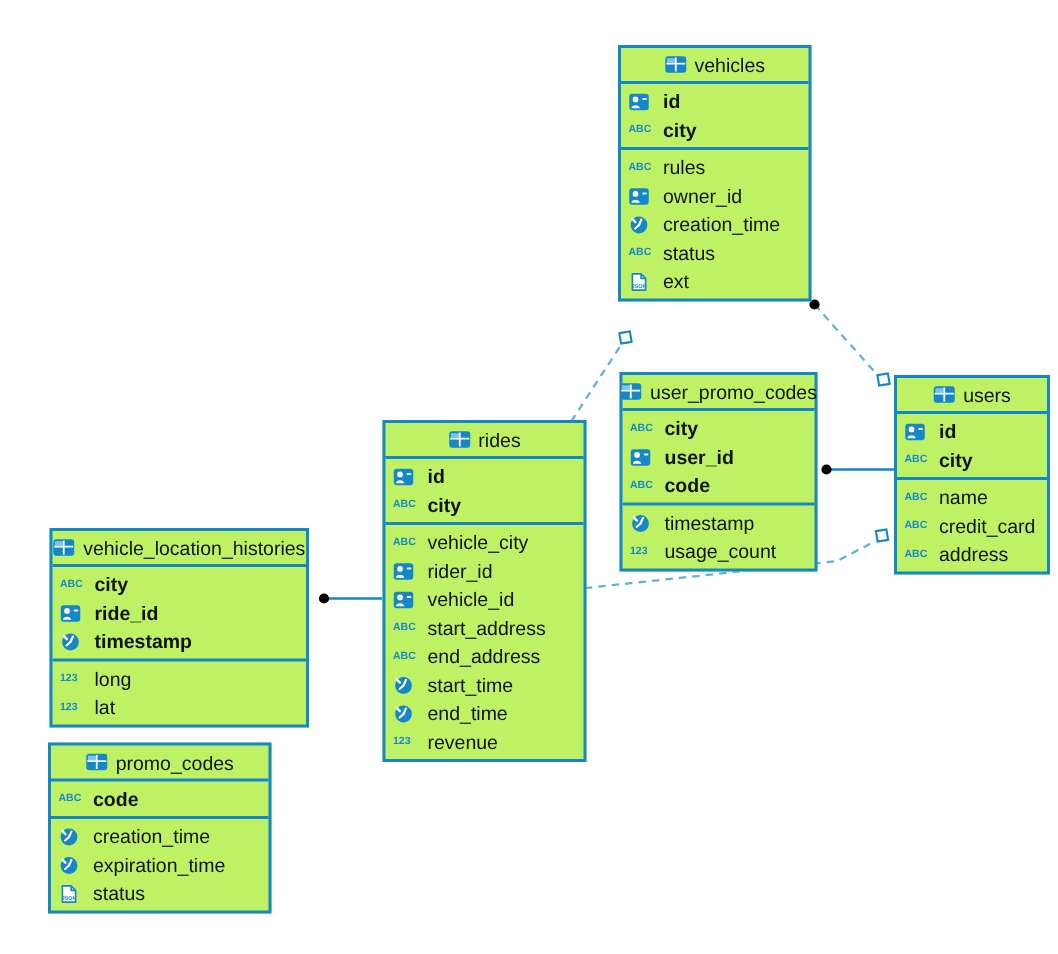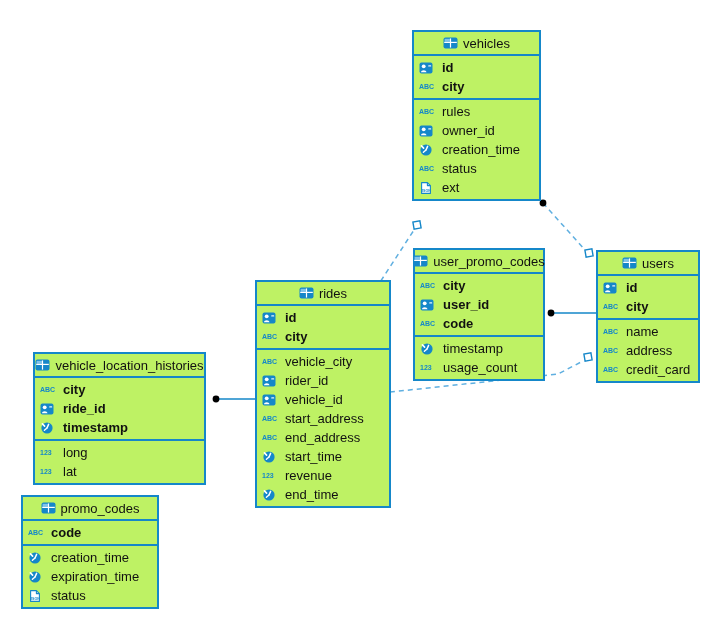--- a/index.html
+++ b/index.html
@@ -234,28 +234,28 @@
         <div class="trow">
           <span class="cicon">
             <span class="txticon">ABC</span>
           </span>
           <span class="clabel">name</span>
         </div>
         <div class="trow">
           <span class="cicon">
             <span class="txticon">ABC</span>
           </span>
+          <span class="clabel">credit_card</span>
+        </div>
+        <div class="trow">
+          <span class="cicon">
+            <span class="txticon">ABC</span>
+          </span>
           <span class="clabel">address</span>
         </div>
-        <div class="trow">
-          <span class="cicon">
-            <span class="txticon">ABC</span>
-          </span>
-          <span class="clabel">credit_card</span>
-        </div>
       </div>
     </div>
     <div class="table" style="left: 255px; top: 280px; width: 136px;">
       <div class="thead">
         <span style="display: inline-flex;">
           <svg width="15" height="12" viewBox="0 0 15 12">
             <rect x="0.5" y="0.5" width="14" height="11" rx="2" fill="#1587c9"></rect>
             <rect x="1.6" y="1.8" width="5.3" height="3" fill="#7fc4ea"></rect>
             <line x1="1.2" y1="5.4" x2="13.8" y2="5.4" stroke="#fff" stroke-width="1.2"></line>
             <line x1="7.5" y1="1.4" x2="7.5" y2="10.6" stroke="#fff" stroke-width="1.2"></line>
@@ -329,35 +329,35 @@
               <circle cx="7" cy="7" r="5.6" fill="#1587c9"></circle>
               <path d="M2.4 2.9 L4.6 5.1" stroke="#fff" stroke-width="1.6" stroke-linecap="round"></path>
               <path d="M7 7 L8.6 3.4" stroke="#fff" stroke-width="1.5" stroke-linecap="round"></path>
               <path d="M7 7 L4.4 9.3" stroke="#fff" stroke-width="1.4" stroke-linecap="round"></path>
             </svg>
           </span>
           <span class="clabel">start_time</span>
         </div>
         <div class="trow">
           <span class="cicon">
+            <svg width="14" height="14" viewBox="0 0 14 14">
+              <circle cx="7" cy="7" r="5.6" fill="#1587c9"></circle>
+              <path d="M2.4 2.9 L4.6 5.1" stroke="#fff" stroke-width="1.6" stroke-linecap="round"></path>
+              <path d="M7 7 L8.6 3.4" stroke="#fff" stroke-width="1.5" stroke-linecap="round"></path>
+              <path d="M7 7 L4.4 9.3" stroke="#fff" stroke-width="1.4" stroke-linecap="round"></path>
+            </svg>
+          </span>
+          <span class="clabel">end_time</span>
+        </div>
+        <div class="trow">
+          <span class="cicon">
             <span class="txticon">123</span>
           </span>
           <span class="clabel">revenue</span>
         </div>
-        <div class="trow">
-          <span class="cicon">
-            <svg width="14" height="14" viewBox="0 0 14 14">
-              <circle cx="7" cy="7" r="5.6" fill="#1587c9"></circle>
-              <path d="M2.4 2.9 L4.6 5.1" stroke="#fff" stroke-width="1.6" stroke-linecap="round"></path>
-              <path d="M7 7 L8.6 3.4" stroke="#fff" stroke-width="1.5" stroke-linecap="round"></path>
-              <path d="M7 7 L4.4 9.3" stroke="#fff" stroke-width="1.4" stroke-linecap="round"></path>
-            </svg>
-          </span>
-          <span class="clabel">end_time</span>
-        </div>
       </div>
     </div>
     <div class="table" style="left: 33px; top: 336px; width: 173px; margin-top: 16px;">
       <div class="thead">
         <span style="display: inline-flex;">
           <svg width="15" height="12" viewBox="0 0 15 12">
             <rect x="0.5" y="0.5" width="14" height="11" rx="2" fill="#1587c9"></rect>
             <rect x="1.6" y="1.8" width="5.3" height="3" fill="#7fc4ea"></rect>
             <line x1="1.2" y1="5.4" x2="13.8" y2="5.4" stroke="#fff" stroke-width="1.2"></line>
             <line x1="7.5" y1="1.4" x2="7.5" y2="10.6" stroke="#fff" stroke-width="1.2"></line>
@@ -403,21 +403,21 @@
           <span class="clabel">long</span>
         </div>
         <div class="trow">
           <span class="cicon">
             <span class="txticon">123</span>
           </span>
           <span class="clabel">lat</span>
         </div>
       </div>
     </div>
-    <div class="table" style="left: 21px; top: 495px; width: 138px;">
+    <div class="table" style="left: 32px; top: 495px; width: 149px;">
       <div class="thead">
         <span style="display: inline-flex;">
           <svg width="15" height="12" viewBox="0 0 15 12">
             <rect x="0.5" y="0.5" width="14" height="11" rx="2" fill="#1587c9"></rect>
             <rect x="1.6" y="1.8" width="5.3" height="3" fill="#7fc4ea"></rect>
             <line x1="1.2" y1="5.4" x2="13.8" y2="5.4" stroke="#fff" stroke-width="1.2"></line>
             <line x1="7.5" y1="1.4" x2="7.5" y2="10.6" stroke="#fff" stroke-width="1.2"></line>
           </svg>
         </span>
         <span class="tname">promo_codes</span>

